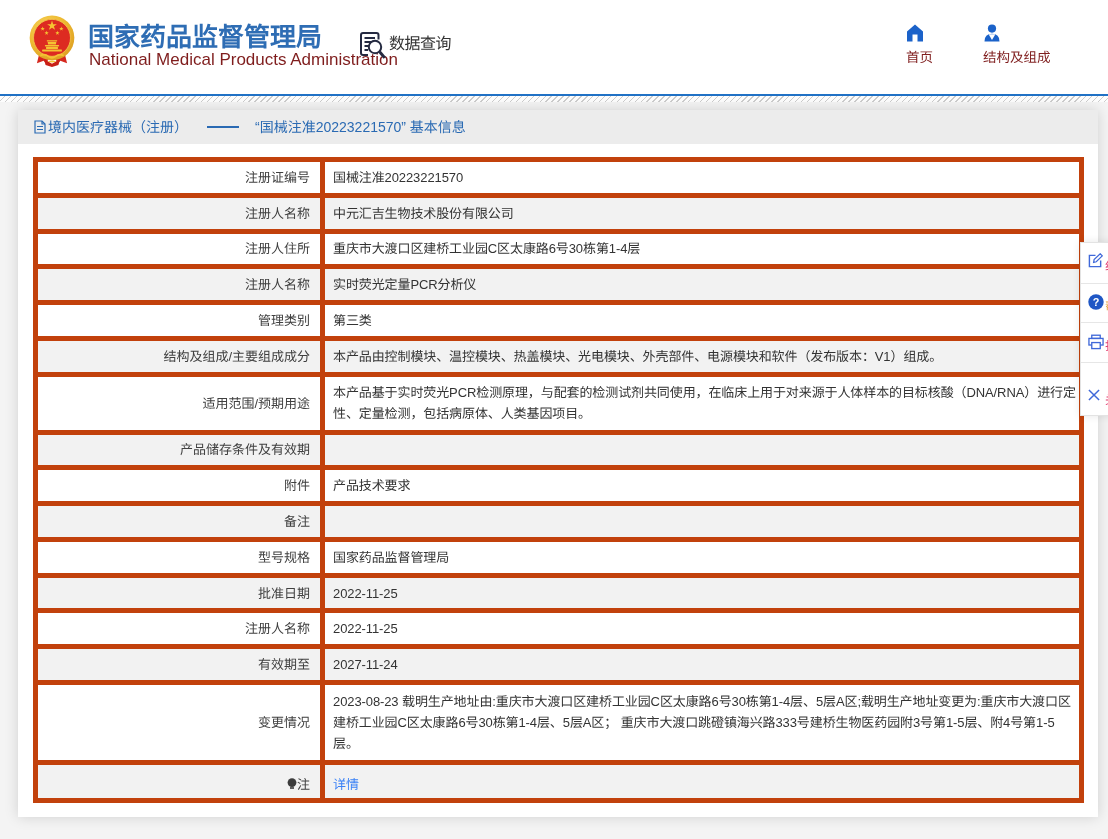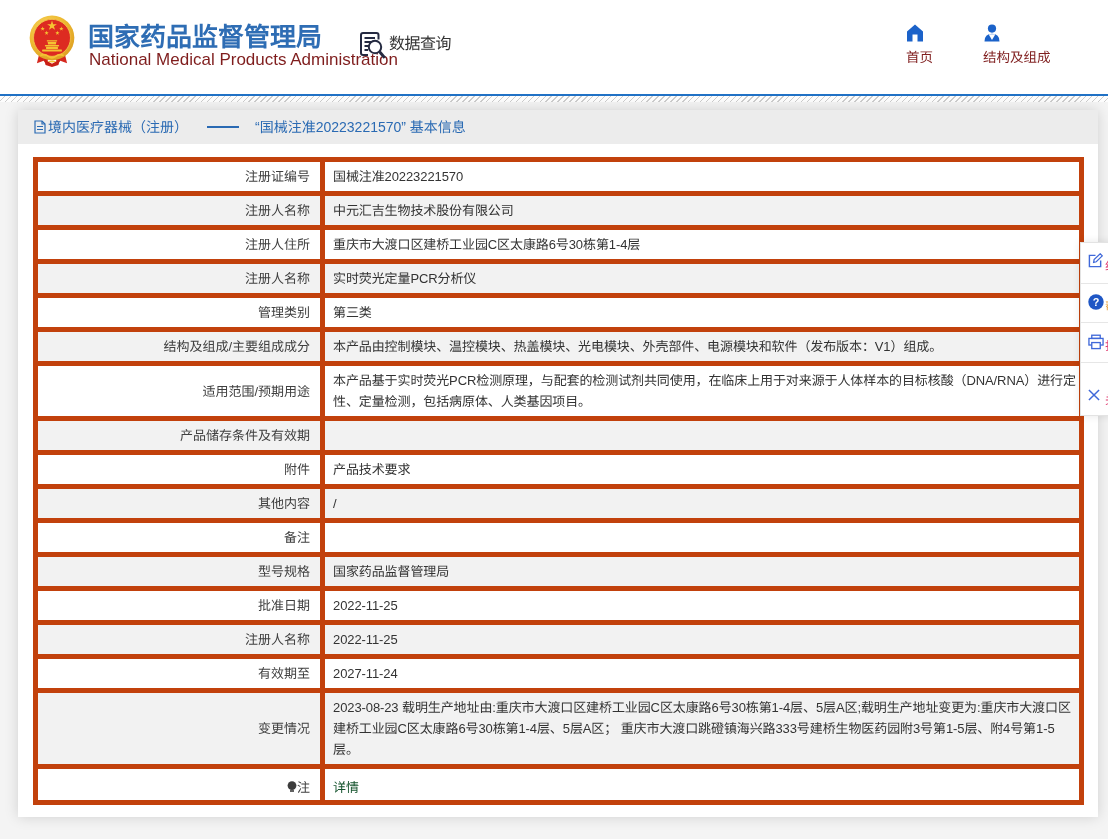--- a/index.html
+++ b/index.html
@@ -25,21 +25,21 @@
 .titlebar svg { vertical-align:-2px; margin-right:2px; }
 table.info { border-collapse:collapse; margin:13px 14px 0 15px; width:1051px; height:646px; table-layout:fixed;
   font-size:13px; color:#333; }
 table.info td { border:5px solid #c2410c; line-height:21px; vertical-align:middle; }
 table.info td.l { width:287px; text-align:right; padding:4px 10px 4px 4px; color:#404040; }
 table.info td.v { padding:4px 2px 4px 8px; letter-spacing:-0.1px; }
 table.info tr { height:30.5px; }
 table.info tr.d2 { height:51px; }
 table.info tr.last { height:35px; } table.info tr.last td { padding-top:8px; padding-bottom:2px; }
 table.info tr:nth-child(even) { background:#f2f2f2; }
-a.detail { color:#14532d; text-decoration:none;margin-top:23px; }
+a.detail { color:#3b82f6; text-decoration:none;margin-top:23px; }
 .toolbar { position:absolute; left:1080px; top:242px; width:60px; height:174px; background:#fff;
   border:1px solid #e3e3e3; box-shadow:0 0 8px rgba(0,0,0,0.10); }
 .toolbar .sep { position:absolute; left:0; width:100%; height:1px; background:#e6e6e6; }
 .toolbar svg { position:absolute; left:7px; }
 .toolbar .rtx { position:absolute; left:24px; font-size:12px; color:#e03a6e; white-space:nowrap; }
 </style>
 </head>
 <body>
 <div class="header">
   <svg class="emblem" width="48" height="53" viewBox="0 0 46 51">
@@ -141,24 +141,20 @@
         </tr>
     <tr>
           <td class="l">产品储存条件及有效期</td>
           <td class="v"></td>
         </tr>
     <tr>
           <td class="l">附件</td>
           <td class="v">产品技术要求</td>
         </tr>
     <tr>
-          <td class="l">其他内容</td>
-          <td class="v">/</td>
-        </tr>
-    <tr>
           <td class="l">备注</td>
           <td class="v"></td>
         </tr>
     <tr>
           <td class="l">型号规格</td>
           <td class="v">国家药品监督管理局</td>
         </tr>
     <tr>
           <td class="l">批准日期</td>
           <td class="v">2022-11-25</td>

